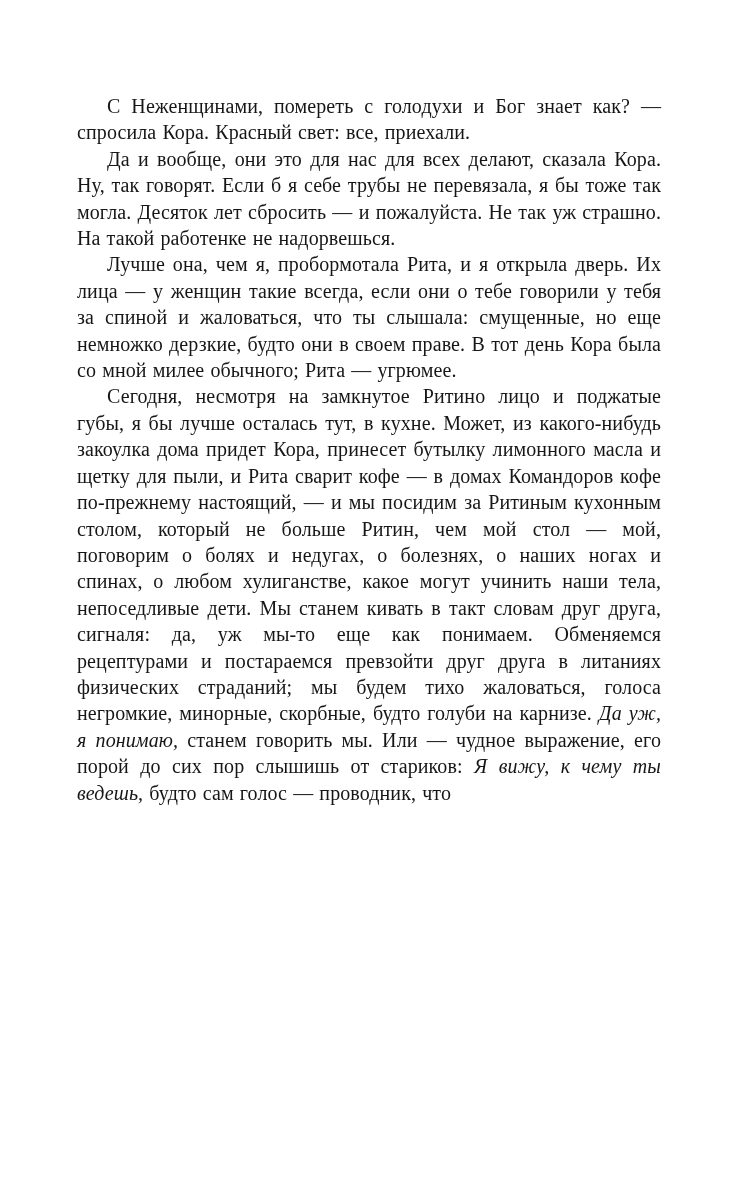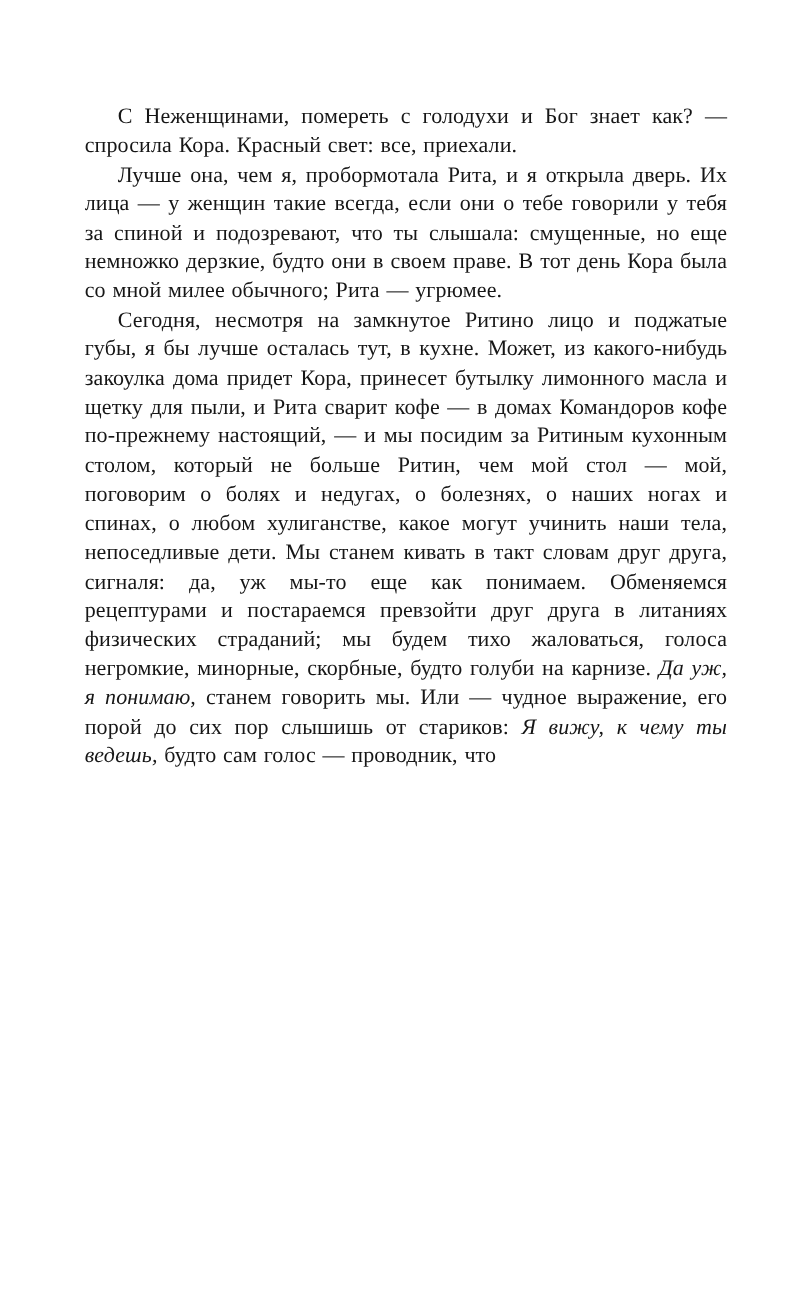--- a/index.html
+++ b/index.html
@@ -58,21 +58,22 @@
   .page-num {
     font-family: Liberation Serif, serif;
   }
 </style>
 </head>
 <body>
 
 <div class="page">
   <div class="text-block">
       <p><span>С Неженщинами, помереть с голодухи и Бог знает как? — спросила Кора. Красный свет: все, приехали.</span></p>
-      <p><span>Лучше она, чем я, пробормотала Рита, и я открыла дверь. Их лица — у женщин такие всегда, если они о тебе говорили у тебя за спиной и подозревают, что ты слышала: смущенные, но еще немножко дерзкие, будто они в своем праве. В тот день Кора была со мной милее обычного; Рита — угрюмее.</span></p>
+      <p><span>Да и вообще, они это для нас для всех делают, сказала Кора. Ну, так говорят. Если б я себе трубы не перевязала, я бы тоже так могла. Десяток лет сбросить — и пожалуйста. Не так уж страшно. На такой работенке не надорвешься.</span></p>
+      <p><span>Лучше она, чем я, пробормотала Рита, и я открыла дверь. Их лица — у женщин такие всегда, если они о тебе говорили у тебя за спиной и жаловаться, что ты слышала: смущенные, но еще немножко дерзкие, будто они в своем праве. В тот день Кора была со мной милее обычного; Рита — угрюмее.</span></p>
       <p><span>Сегодня, несмотря на замкнутое Ритино лицо и поджатые губы, я бы лучше осталась тут, в кухне. Может, из какого-нибудь закоулка дома придет Кора, принесет бутылку лимонного масла и щетку для пыли, и Рита сварит кофе — в домах Командоров кофе по-прежнему настоящий, — и мы посидим за Ритиным кухонным столом, который не больше Ритин, чем мой стол — мой, поговорим о болях и недугах, о болезнях, о наших ногах и спинах, о любом хулиганстве, какое могут учинить наши тела, непоседливые дети. Мы станем кивать в такт словам друг друга, сигналя: да, уж мы-то еще как понимаем. Обменяемся рецептурами и постараемся превзойти друг друга в литаниях физических страданий; мы будем тихо жаловаться, голоса негромкие, минорные, скорбные, будто голуби на карнизе. </span><i>Да уж, я понимаю,</i><span> станем говорить мы. Или — чудное выражение, его порой до сих пор слышишь от стариков: </span><i>Я вижу, к чему ты ведешь,</i><span> будто сам голос — проводник, что</span></p>
     </div>
   <div class="footer">
     <span class="orn orn-left">❦</span>
     <span class="page-num">13</span>
     <span class="orn orn-right">❦</span>
   </div>
 </div>
 
 </body></html>

